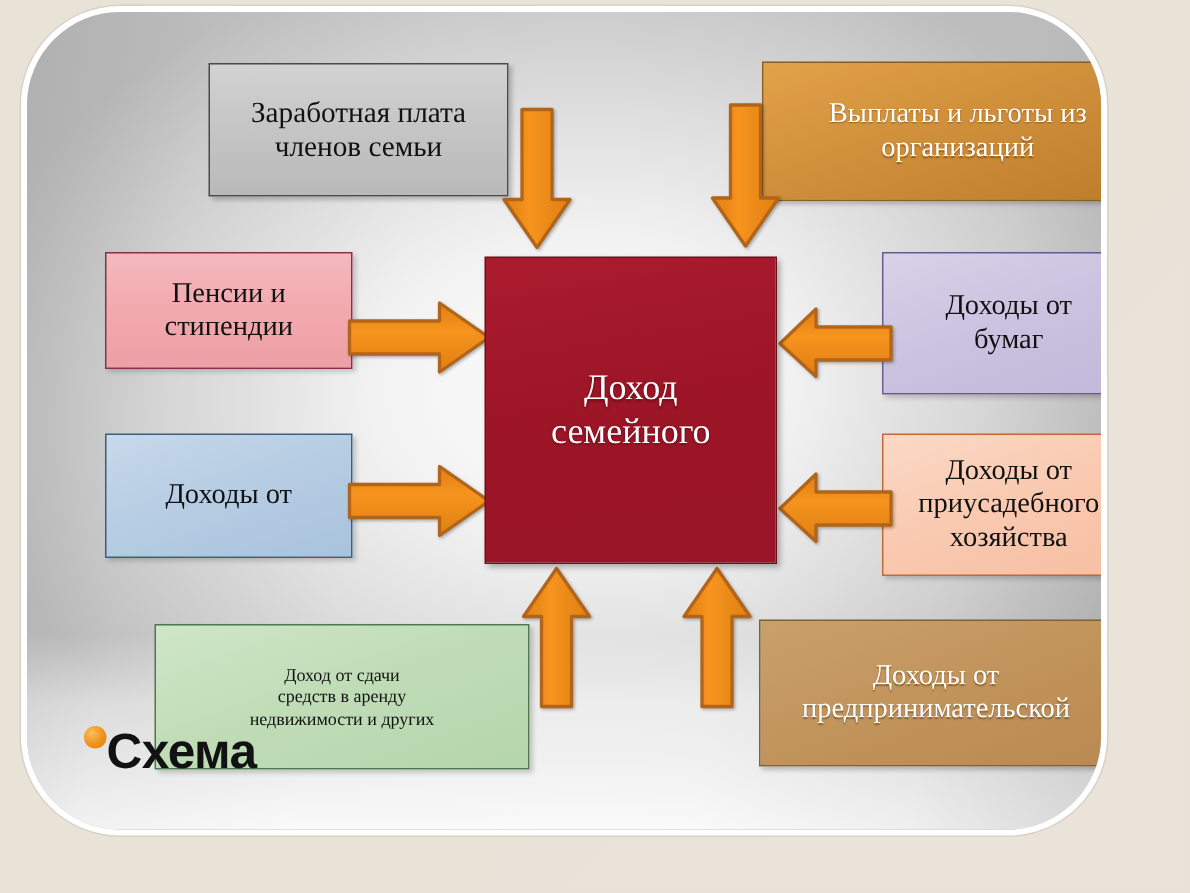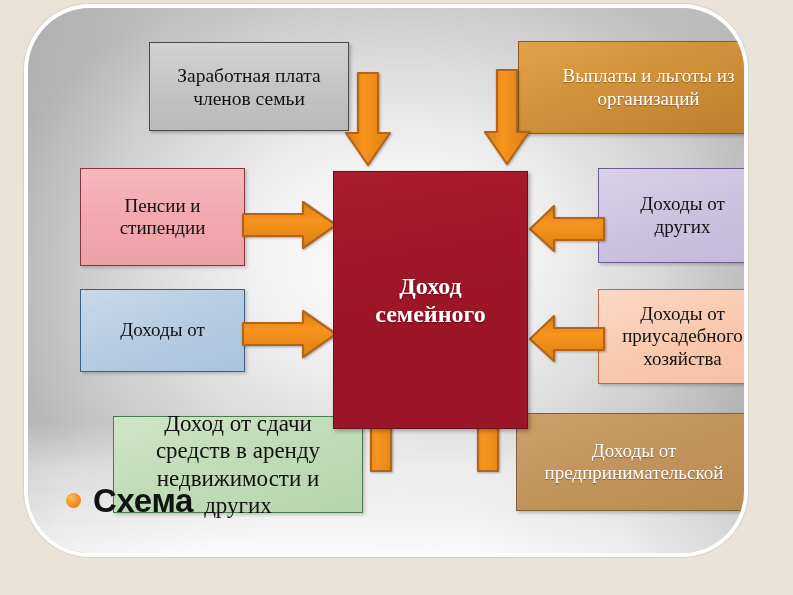--- a/index.html
+++ b/index.html
@@ -17,21 +17,21 @@
   #slide {
     position: relative;
     width: 793px;
     height: 595px;
     background: linear-gradient(135deg, #e9e2d7 0%, #eae3d9 100%);
   }
 
   
   #panel {
     position: absolute;
-    left: 28px;
+    left: 18px;
     top: 8px;
     width: 716px;
     height: 545px;
     border-radius: 62px;
     background:
       radial-gradient(ellipse 420px 300px at 52% 46%, #fdfdfd 0%, #f2f2f2 34%, #dedede 62%, #c9c9c9 88%, #bfbfbf 100%);
     box-shadow: 0 0 0 4px #ffffff, 0 0 0 5px #d8d2c6;
     overflow: hidden;
   }
   #panel::after {
@@ -81,21 +81,21 @@
     left: 490px; top: 33px; width: 230px; height: 93px;
     border: 1px solid #8a5e22;
     background: linear-gradient(160deg, #e2a24a 0%, #d3923c 40%, #bf7e2c 100%);
     color: #ffffff;
     font-size: 19px;
     text-shadow: 0 1px 1px rgba(90,55,10,0.55);
     box-shadow: 2px 2px 3px rgba(0,0,0,0.22);
     padding-left: 31px;
   }
   .n-pension {
-    left: 52px; top: 160px; width: 165px; height: 98px;
+    left: 52px; top: 160px; width: 165px; height: 78px;
     border: 1px solid #8b2f45;
     background: linear-gradient(180deg, #f4b9bd 0%, #f2a9ae 50%, #eda0a6 100%);
     color: #111111;
     font-size: 19px;
     box-shadow: 2px 2px 3px rgba(0,0,0,0.18);
   }
   .n-securities {
     left: 52px; top: 281px; width: 165px; height: 83px;
     border: 1px solid #3a5f86;
     background: linear-gradient(160deg, #c8d9ea 0%, #b7cde3 45%, #a9c3dd 100%);
@@ -117,62 +117,62 @@
     background: linear-gradient(160deg, #fbd9c6 0%, #f9c9b0 50%, #f7bfa2 100%);
     color: #111111;
     font-size: 19px;
     box-shadow: 2px 2px 3px rgba(0,0,0,0.18);
   }
   .n-rent {
     left: 85px; top: 408px; width: 250px; height: 97px;
     border: 1px solid #4c7a4a;
     background: linear-gradient(160deg, #cfe6c8 0%, #bfdcb6 50%, #b5d5ac 100%);
     color: #111111;
-    font-size: 23px;
+    font-size: 12px;
     box-shadow: 2px 2px 3px rgba(0,0,0,0.18);
   }
   .n-business {
     left: 488px; top: 405px; width: 236px; height: 98px;
     border: 1px solid #7d6338;
     background: linear-gradient(160deg, #caa06a 0%, #c2955d 45%, #b98a51 100%);
     color: #ffffff;
     font-size: 19px;
     text-shadow: 0 1px 1px rgba(80,55,20,0.55);
     box-shadow: 2px 2px 3px rgba(0,0,0,0.22);
   }
 
   .n-center {
-    left: 305px; top: 163px; width: 195px; height: 258px;
+    left: 305px; top: 163px; width: 195px; height: 205px;
     border: 1px solid #6a121c;
     background: linear-gradient(170deg, #ab1b2e 0%, #9e1628 40%, #991527 100%);
     color: #ffffff;
     font-size: 24px;
-    font-weight: bold;
+    font-weight: normal;
     text-shadow: 0 1px 2px rgba(60,0,8,0.6);
     box-shadow: 2px 2px 4px rgba(0,0,0,0.3);
     z-index: 6;
   }
   .n-center span { padding: 0 10px; }
 
   
   .arrow {
     position: absolute;
     z-index: 5;
     filter: drop-shadow(1.5px 1.5px 1.2px rgba(0,0,0,0.3));
   }
   .arrow svg { display: block; }
 
   
   #caption {
     position: absolute;
     left: 38px;
     bottom: 36px;
     display: flex;
-    align-items: center;
-    gap: 12px;
+    align-items: flex-start;
+    gap: 0;
     z-index: 8;
   }
   #caption .bullet {
     width: 15px;
     height: 15px;
     border-radius: 50%;
     background: radial-gradient(circle at 35% 32%, #fbbf5a 0%, #f0901c 55%, #e07d0a 100%);
     flex: 0 0 auto;
   }
   #caption .label {
@@ -318,21 +318,21 @@
 
     <div class="node n-securities">
       <span>
         <span>Доходы от</span>
       </span>
     </div>
 
     <div class="node n-other">
       <span>
         <span>Доходы от</span>
-        <span>других</span>
+        <span>бумаг</span>
       </span>
     </div>
 
     <div class="node n-household">
       <span>
         <span>Доходы от</span>
         <span>приусадебного</span>
         <span>хозяйства</span>
       </span>
     </div>

